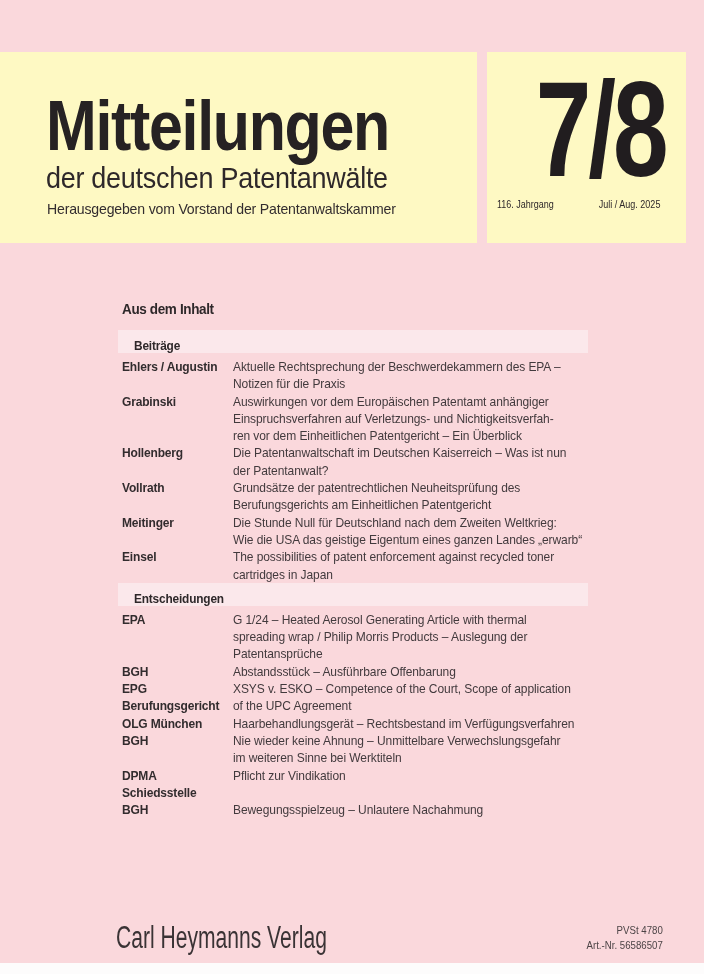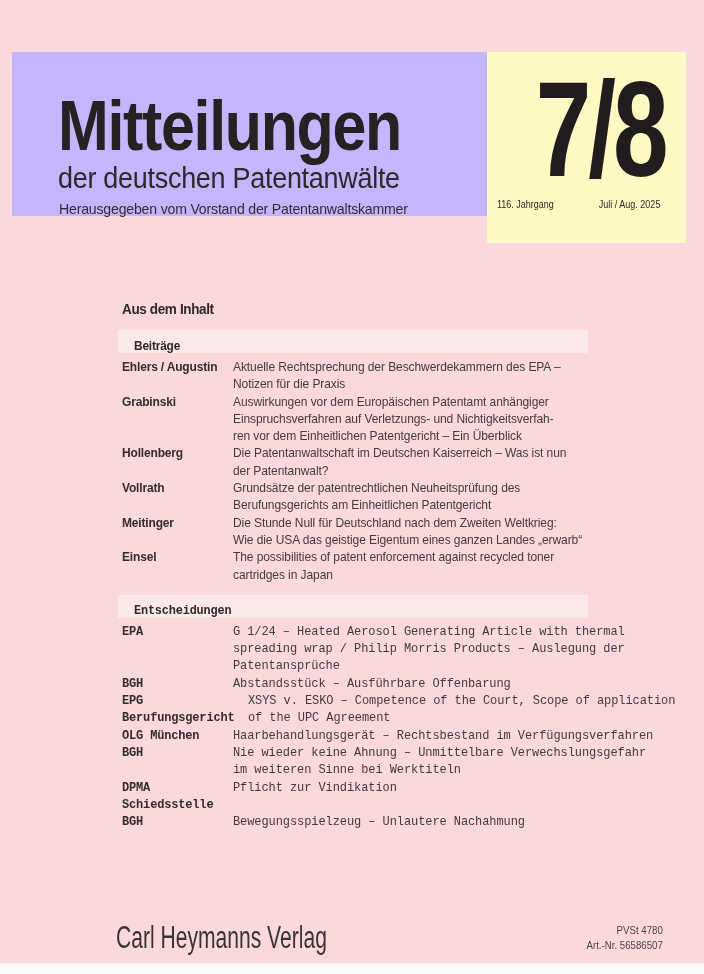--- a/index.html
+++ b/index.html
@@ -4,21 +4,21 @@
 <title>Mitteilungen der deutschen Patentanwälte 7/8</title>
 <style>
   * { margin:0; padding:0; box-sizing:border-box; }
   html,body { background:#ffffff; }
   body { font-family:"Liberation Sans","DejaVu Sans",sans-serif; color:#3a3335; }
 
   .page { position:relative; width:704px; height:974px; overflow:hidden; background:#fdfcfc; }
   .pink-bg { position:absolute; left:0; top:0; width:704px; height:963px; background:#fad8dc; }
 
   
-  .masthead-left  { position:absolute; left:0;  top:52px; width:477px; height:164px; background:#c4b5fd;margin-left:12px; }
+  .masthead-left  { position:absolute; left:0;  top:52px; width:477px; height:191px; background:#fef9c3; }
   .masthead-right { position:absolute; left:487px; top:52px; width:199px; height:191px; background:#fef9c3; }
 
   .journal-title {
     position:absolute; left:46px; top:39px;
     font-size:70px; font-weight:bold; line-height:1; letter-spacing:-1.5px;
     color:#262223; white-space:nowrap;
     transform:scaleX(0.87); transform-origin:0 0;
   }
   .journal-subtitle {
     position:absolute; left:46px; top:112px;
@@ -48,21 +48,21 @@
   .issue-meta .date   { transform:scaleX(0.9); transform-origin:100% 0; }
 
   
   .toc { position:absolute; left:118px; top:301px; width:470px; }
   .toc-heading {
     margin-left:4px; font-size:15px; font-weight:bold; line-height:16px;
     letter-spacing:-0.4px; color:#2e282a;
     transform:scaleX(0.9); transform-origin:0 0; white-space:nowrap;
   }
   .toc-section { margin-top:13px; }
-  .toc-section + .toc-section { margin-top:12px;font-family:Liberation Mono, monospace; }
+  .toc-section + .toc-section { margin-top:0; }
   .band {
     height:23px; padding:6px 0 0 16px; background:#fbe8eb;
   }
   .band > span {
     display:inline-block; font-size:13.5px; font-weight:bold; line-height:1;
     letter-spacing:-0.2px; color:#2e282a;
     transform:scaleX(0.88); transform-origin:0 0; white-space:nowrap;
   }
   .rows { margin:5px 0 0 4px; }
   .toc-row { display:flex; align-items:flex-start; }

